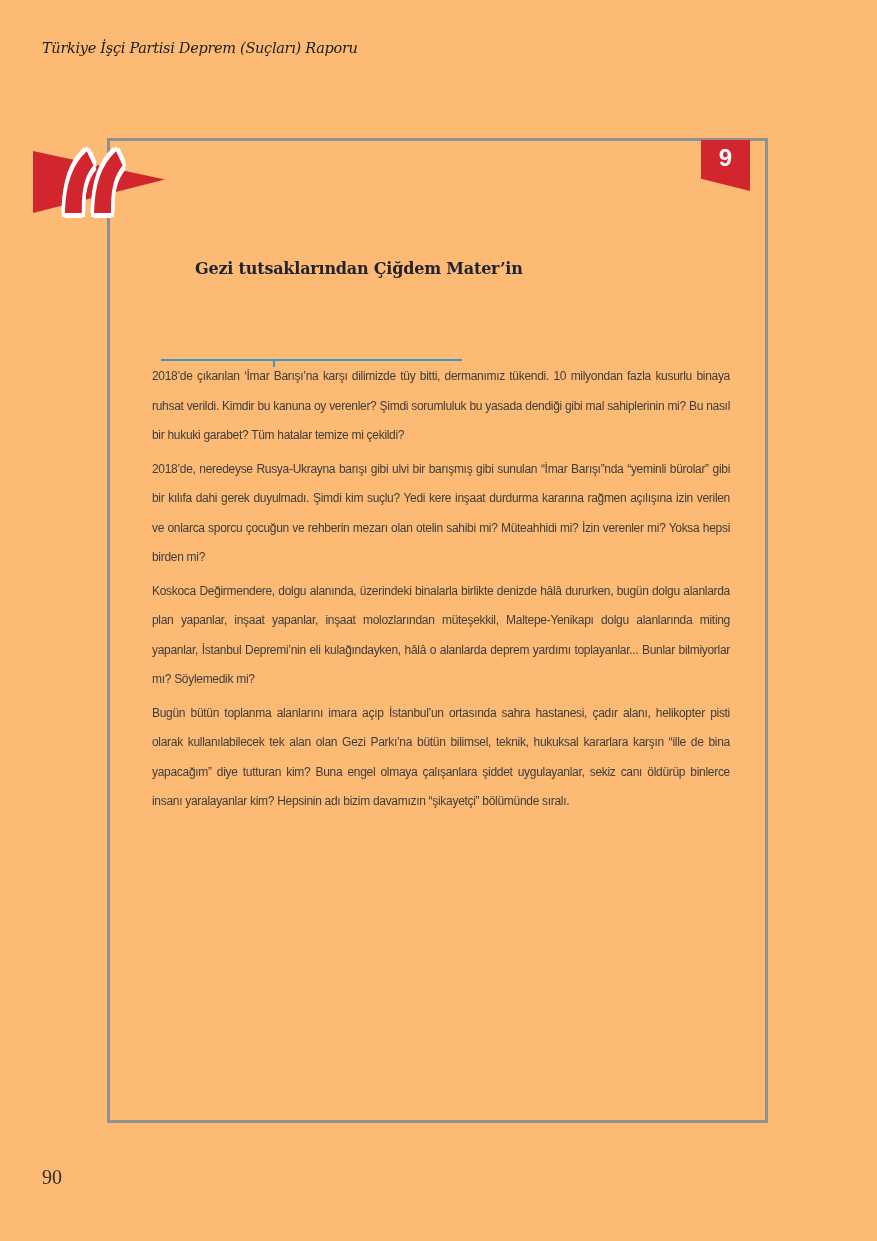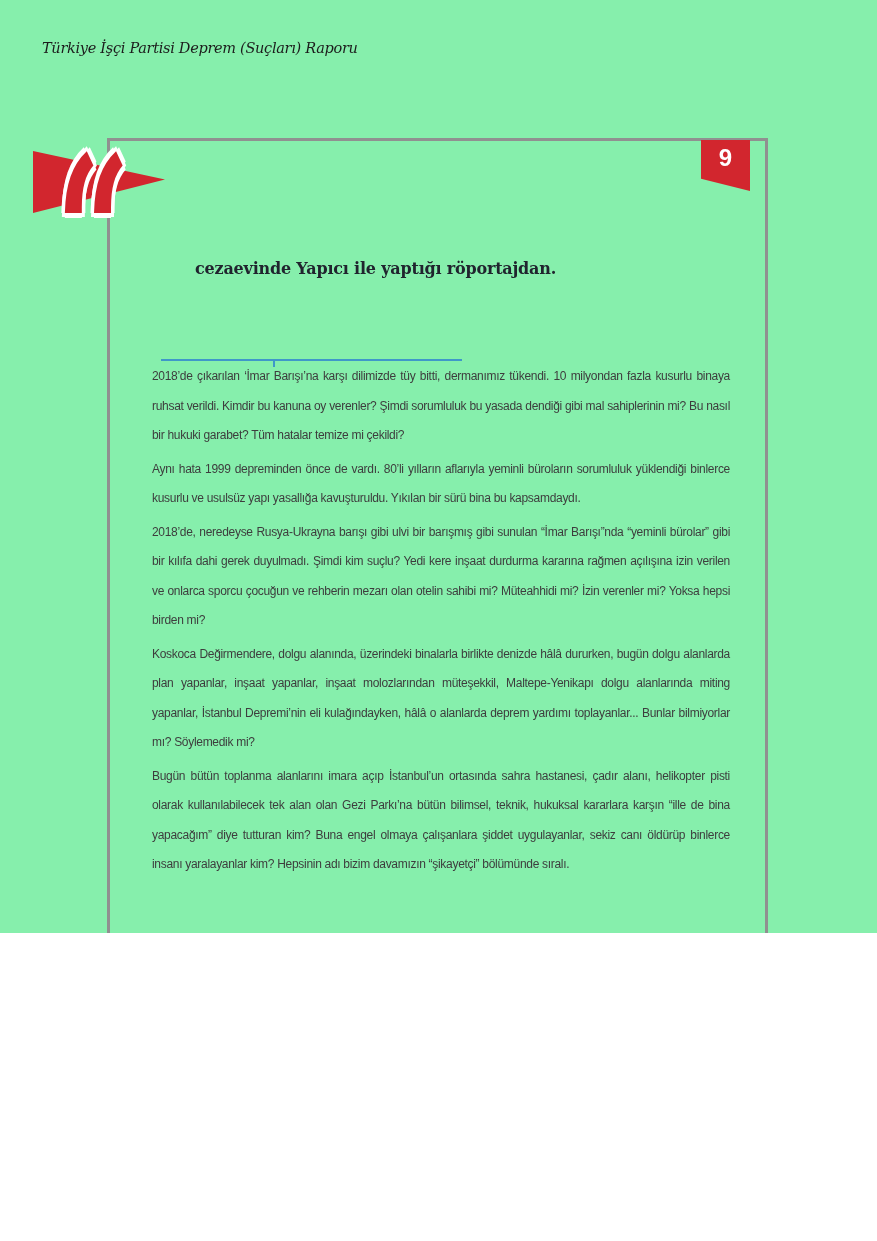--- a/index.html
+++ b/index.html
@@ -1,19 +1,19 @@
 <!DOCTYPE html>
 <html><head>
 <meta charset="utf-8">
 <style>
   html,body{margin:0;padding:0;background:#ffffff;}
   .page{
     position:relative;
-    width:877px;height:933px;
-    background:#86efac;
+    width:877px;height:1241px;
+    background:#fdba74;
     overflow:hidden;
     font-family:"Liberation Sans",sans-serif;
   }
   
   .running-header{
     position:absolute;left:42px;top:40px;
     font-family:"DejaVu Serif",serif;
     font-style:italic;
     font-size:14.5px;letter-spacing:-0.3px;
     color:#1c1c1c;
@@ -118,29 +118,28 @@
   <div class="chapter-tab">
     <span class="num">9</span>
   </div>
 
   <div class="chapter-flag"></div>
 
   <div class="quotes">“</div>
 
 
   <div class="byline">
-    <div>cezaevinde Yapıcı ile yaptığı röportajdan.</div>
+    <div>Gezi tutsaklarından Çiğdem Mater’in</div>
   </div>
 
   <div class="blue-rule"></div>
   <div class="blue-tick"></div>
 
   <div class="body-text">
     <p>2018’de çıkarılan ‘İmar Barışı’na karşı dilimizde tüy bitti, dermanımız tükendi. 10 milyondan fazla kusurlu binaya ruhsat verildi. Kimdir bu kanuna oy verenler? Şimdi sorumluluk bu yasada dendiği gibi mal sahiplerinin mi? Bu nasıl bir hukuki garabet? Tüm hatalar temize mi çekildi?</p>
-    <p>Aynı hata 1999 depreminden önce de vardı. 80’li yılların aflarıyla yeminli büroların sorumluluk yüklendiği binlerce kusurlu ve usulsüz yapı yasallığa kavuşturuldu. Yıkılan bir sürü bina bu kapsamdaydı.</p>
     <p>2018’de, neredeyse Rusya-Ukrayna barışı gibi ulvi bir barışmış gibi sunulan “İmar Barışı”nda “yeminli bürolar” gibi bir kılıfa dahi gerek duyulmadı. Şimdi kim suçlu? Yedi kere inşaat durdurma kararına rağmen açılışına izin verilen ve onlarca sporcu çocuğun ve rehberin mezarı olan otelin sahibi mi? Müteahhidi mi? İzin verenler mi? Yoksa hepsi birden mi?</p>
     <p>Koskoca Değirmendere, dolgu alanında, üzerindeki binalarla birlikte denizde hâlâ dururken, bugün dolgu alanlarda plan yapanlar, inşaat yapanlar, inşaat molozlarından müteşekkil, Maltepe-Yenikapı dolgu alanlarında miting yapanlar, İstanbul Depremi’nin eli kulağındayken, hâlâ o alanlarda deprem yardımı toplayanlar... Bunlar bilmiyorlar mı? Söylemedik mi?</p>
     <p>Bugün bütün toplanma alanlarını imara açıp İstanbul’un ortasında sahra hastanesi, çadır alanı, helikopter pisti olarak kullanılabilecek tek alan olan Gezi Parkı’na bütün bilimsel, teknik, hukuksal kararlara karşın “ille de bina yapacağım” diye tutturan kim? Buna engel olmaya çalışanlara şiddet uygulayanlar, sekiz canı öldürüp binlerce insanı yaralayanlar kim? Hepsinin adı bizim davamızın “şikayetçi” bölümünde sıralı.</p>
   </div>
 
   <div class="folio">90</div>
 
 </div>
 
 </body></html>

